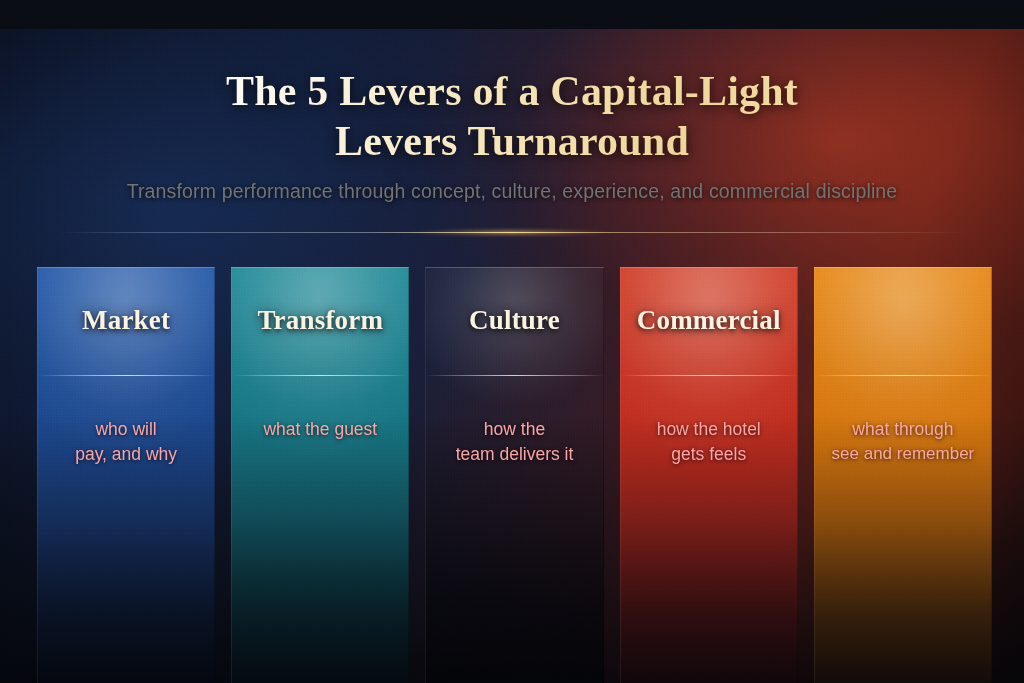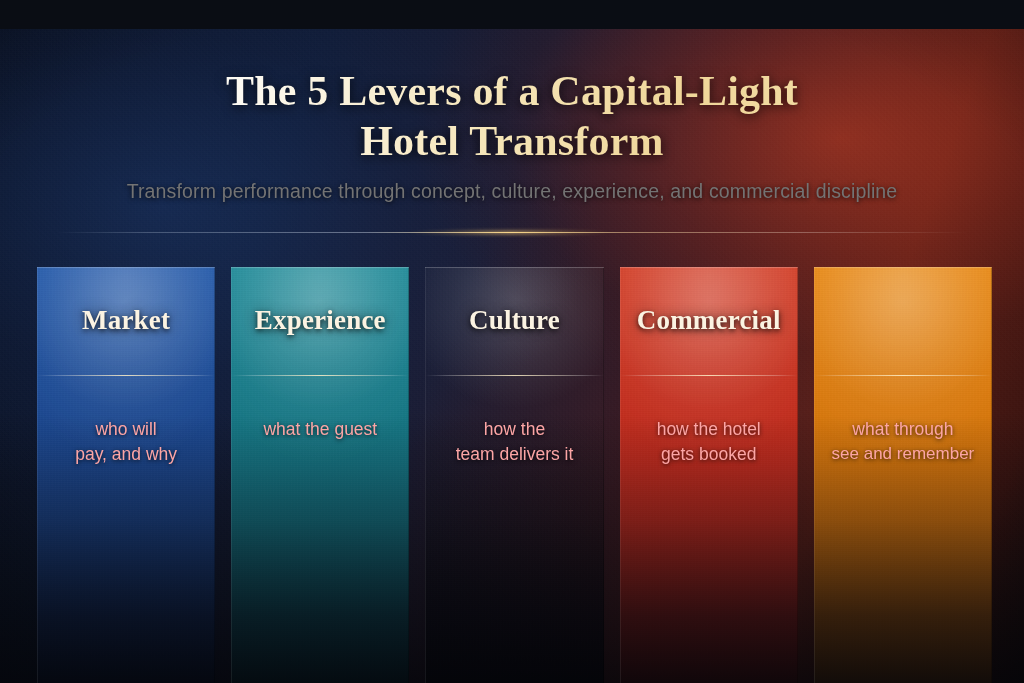--- a/index.html
+++ b/index.html
@@ -237,21 +237,21 @@
   <div class="bg-layer bg-base"></div>
   <div class="bg-layer bg-glow-blue"></div>
   <div class="bg-layer bg-glow-red"></div>
   <div class="bg-layer bg-noise"></div>
   <div class="bg-layer bg-vignette"></div>
   <div class="bg-layer bg-bottom-fade"></div>
 
   <div class="header">
     <h1 class="title">
       <span class="line1">The 5 Levers of a Capital-Light</span>
-      <span class="line2">Hotel Transform</span>
+      <span class="line2">Levers Turnaround</span>
     </h1>
     <p class="subtitle">Transform performance through concept, culture, experience, and commercial discipline</p>
   </div>
 
   <div class="head-rule"></div>
   <div class="head-rule-glow"></div>
 
   <div class="cards">
 
     <div class="card">
@@ -270,21 +270,21 @@
       </div>
     </div>
 
     <div class="card">
       <div class="card-fill" style="background: radial-gradient(120% 70% at 50% 2%, rgba(255, 255, 255, 0.14) 0%, rgba(255, 255, 255, 0) 62%), linear-gradient(rgb(26, 136, 150) 0%, rgb(21, 113, 127) 46%, rgb(13, 75, 88) 100%);"></div>
       <div class="card-noise"></div>
       <div class="card-sheen"></div>
       <div class="card-fade"></div>
       <div class="card-edge"></div>
       <div class="card-body">
-        <h2 class="card-title">Experience</h2>
+        <h2 class="card-title">Transform</h2>
         <div class="card-rule" style="background: linear-gradient(to right, rgba(255, 255, 255, 0) 0%, rgba(255, 255, 255, 0.22) 12%, rgba(255, 240, 200, 0.85) 50%, rgba(255, 255, 255, 0.25) 88%, rgba(255, 255, 255, 0) 100%);"></div>
         <div class="card-desc">
           <span class="l1">what the guest</span>
         </div>
       </div>
     </div>
 
     <div class="card">
       <div class="card-fill"></div>
       <div class="card-noise"></div>
@@ -305,21 +305,21 @@
       <div class="card-fill" style="background: radial-gradient(120% 70% at 50% 2%, rgba(255, 255, 255, 0.14) 0%, rgba(255, 255, 255, 0) 62%), linear-gradient(rgb(210, 58, 34) 0%, rgb(189, 42, 29) 46%, rgb(138, 28, 21) 100%);"></div>
       <div class="card-noise"></div>
       <div class="card-sheen"></div>
       <div class="card-fade"></div>
       <div class="card-edge"></div>
       <div class="card-body">
         <h2 class="card-title">Commercial</h2>
         <div class="card-rule" style="background: linear-gradient(to right, rgba(255, 255, 255, 0) 0%, rgba(255, 255, 255, 0.22) 12%, rgba(255, 240, 200, 0.85) 50%, rgba(255, 255, 255, 0.25) 88%, rgba(255, 255, 255, 0) 100%);"></div>
         <div class="card-desc">
           <span class="l1">how the hotel</span>
-          <span class="l2">gets booked</span>
+          <span class="l2">gets feels</span>
         </div>
       </div>
     </div>
 
     <div class="card">
       <div class="card-fill" style="background: radial-gradient(120% 70% at 50% 2%, rgba(255, 255, 255, 0.14) 0%, rgba(255, 255, 255, 0) 62%), linear-gradient(rgb(232, 134, 15) 0%, rgb(210, 115, 12) 46%, rgb(160, 83, 10) 100%);"></div>
       <div class="card-noise"></div>
       <div class="card-sheen"></div>
       <div class="card-fade"></div>
       <div class="card-edge"></div>

